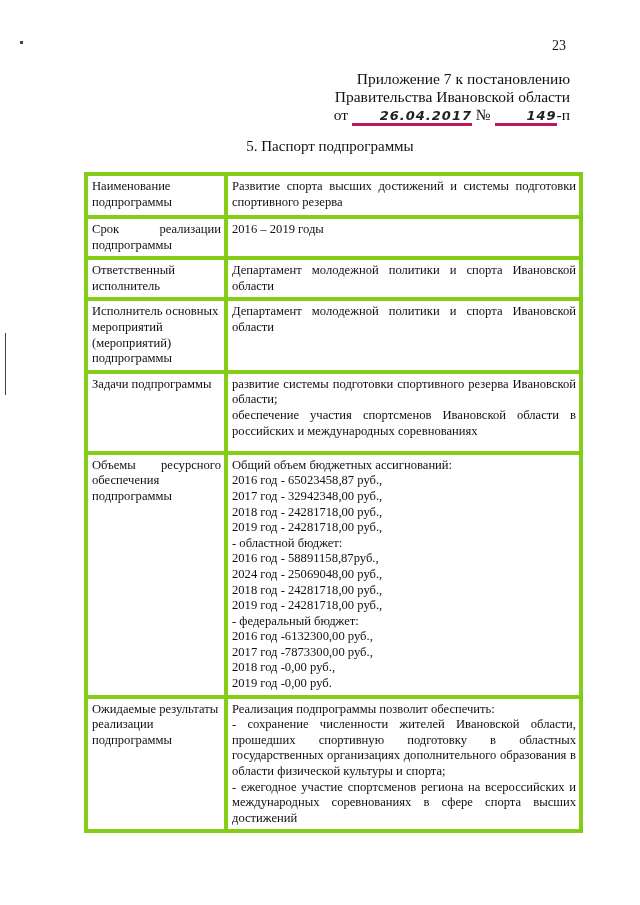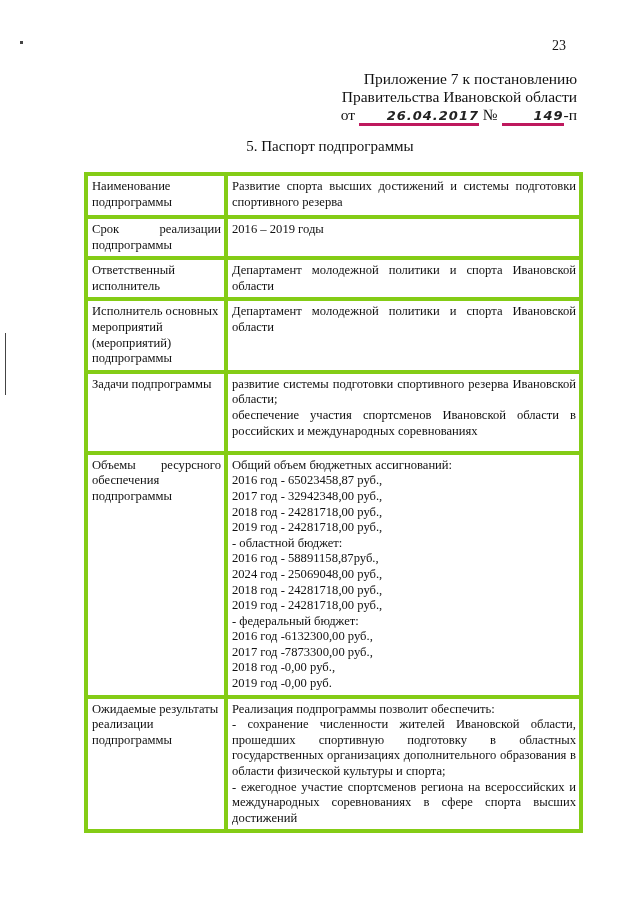--- a/index.html
+++ b/index.html
@@ -1,21 +1,21 @@
 <!DOCTYPE html>
 <html><head>
   <meta charset="utf-8">
   <style>
     html, body { margin: 0; padding: 0; background: #ffffff; }
     body {
       width: 640px; height: 905px; position: relative; overflow: hidden;
       font-family: "Liberation Serif", "DejaVu Serif", serif; color: #111;
     }
     .page-number { position: absolute; top: 38px; left: 552px; font-size: 14px; }
-    .appendix { position: absolute; top: 70px; right: 63px; text-align: right; font-size: 15.5px; line-height: 18px; }
+    .appendix { position: absolute; top: 70px; right: 70px; text-align: right; font-size: 15.5px; line-height: 18px; }
     .appendix .line { white-space: nowrap; }
     .hand { font-family: "DejaVu Sans", sans-serif; font-style: italic; font-weight: bold; font-size: 13px; letter-spacing: 1px; color: #222; display: inline-block; border-bottom: 3px solid #be185d; text-align: right; line-height: 14px; }
     .hand.date { width: 120px; }
     .hand.num { width: 62px; }
     .section-title { position: absolute; top: 138px; left: 0; width: 640px; text-align: center; font-size: 15px; padding-left: 20px; box-sizing: border-box; }
     table.passport {
       position: absolute; top: 172px; left: 84px; width: 499px;
       border-collapse: collapse; font-size: 12.6px; line-height: 15.6px;
     }
     table.passport td { border: 4px solid #84cc16; vertical-align: top; padding: 3px 3px 3px 4px; }

